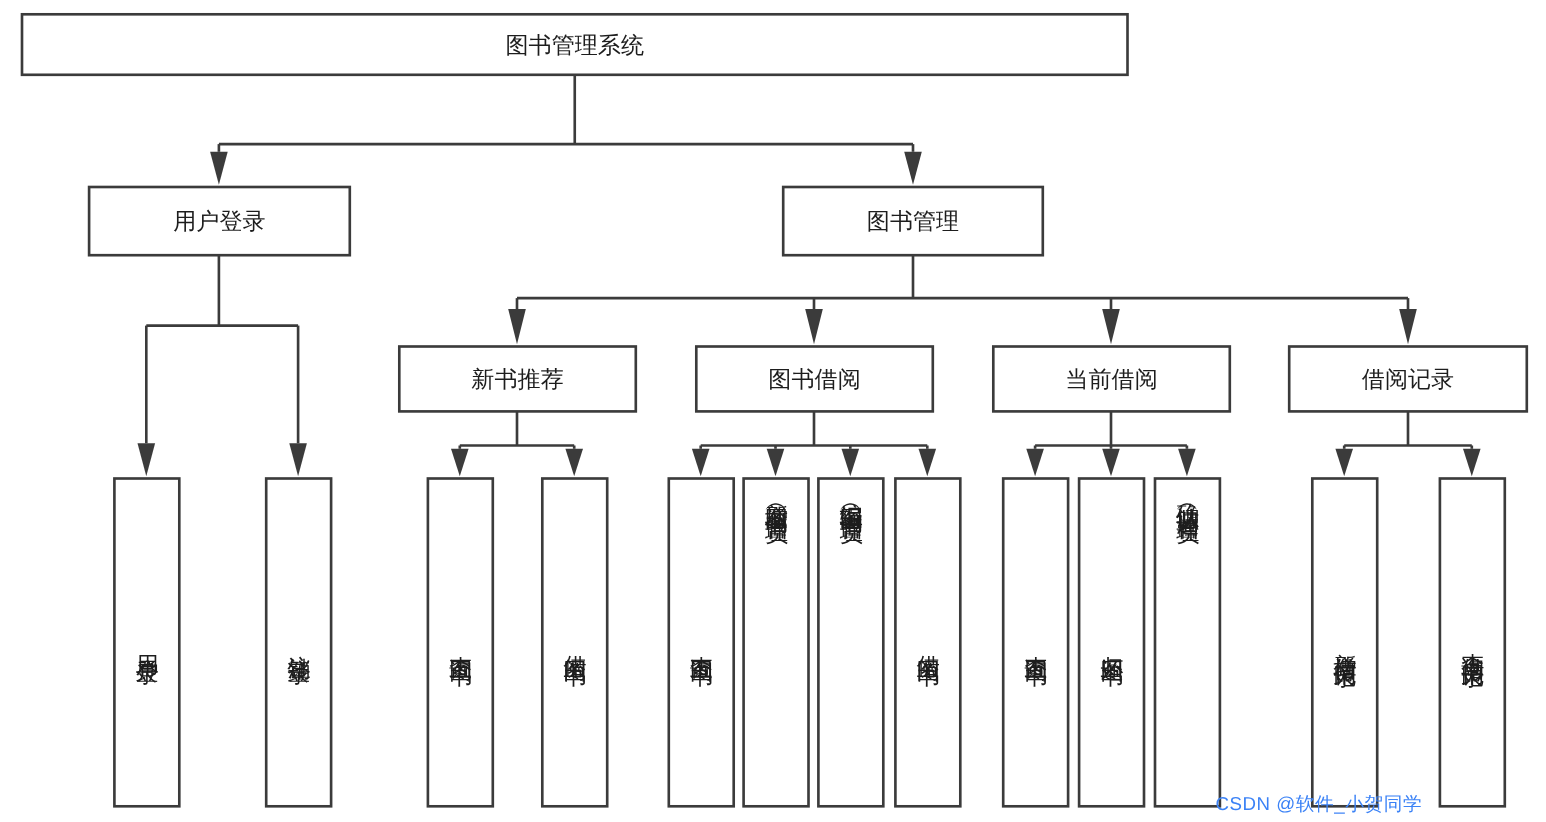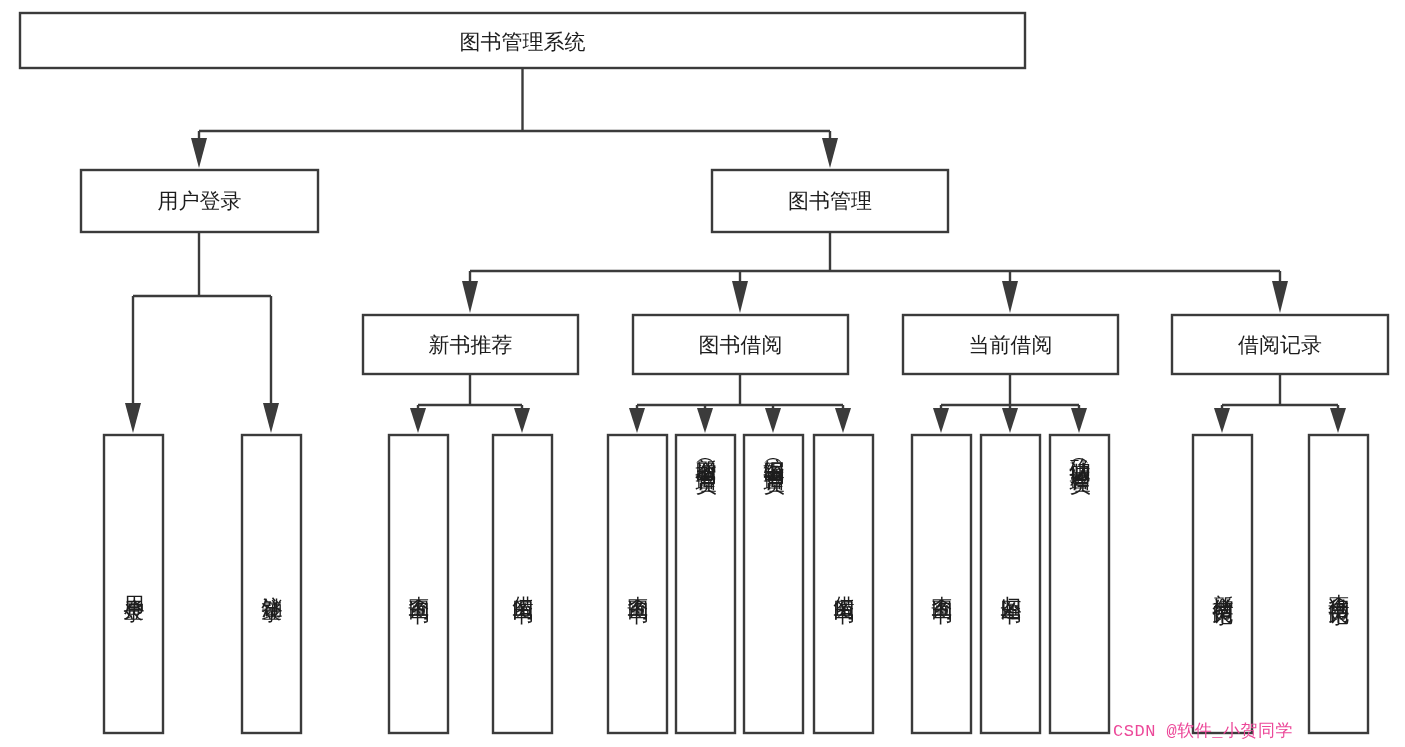--- a/index.html
+++ b/index.html
@@ -73,23 +73,23 @@
     line-height: 1.18;
     letter-spacing: 2.5px;
     color: #1d1d1d;
     white-space: nowrap;
     text-align: center;
   }
   #watermark {
     position: absolute;
     right: 8px;
     bottom: 5px;
-    font-family: Liberation Mono, monospace;
+    font-family: Liberation Sans, sans-serif;
     font-size: 17px;
-    color: #ec4899;
+    color: #3b82f6;
     letter-spacing: 0.5px;
     white-space: nowrap;
     pointer-events: none;
   }
 </style>
 </head>
 <body>
 
 <div id="diagram-root">
 

